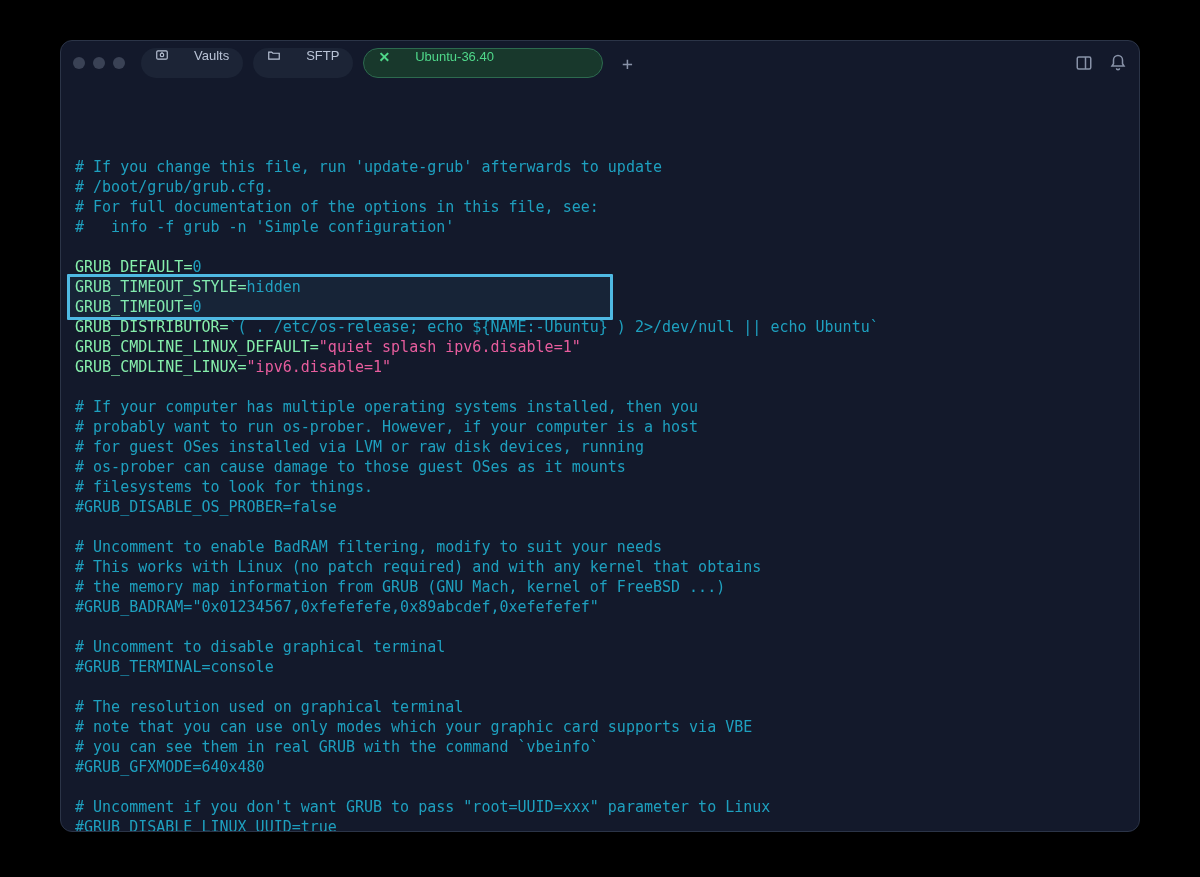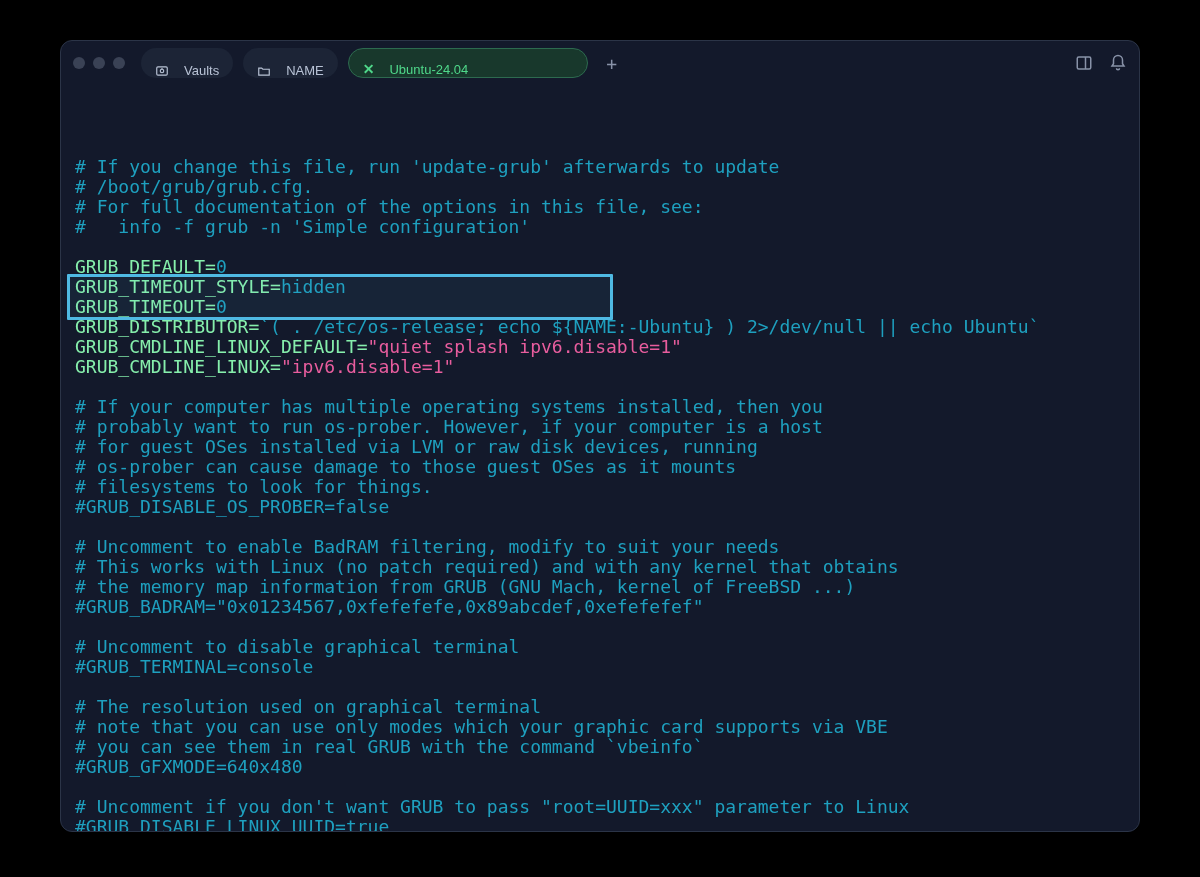--- a/index.html
+++ b/index.html
@@ -19,21 +19,21 @@
     display: flex; align-items: center;
     padding: 0 12px;
     gap: 10px;
   }
   .traffic { display: flex; gap: 8px; margin-right: 6px; }
   .traffic .dot {
     width: 12px; height: 12px; border-radius: 50%;
     background: #3a4255;
   }
   .pill {
-    display: flex; align-items: flex-end; gap: 15px;
+    display: flex; align-items: flex-start; gap: 25px;
     height: 30px; padding: 0 14px;
     border-radius: 15px;
     background: #1c2436;
     color: #b9c3d6;
     font-size: 13px;
     font-family: -apple-system, BlinkMacSystemFont, "Segoe UI", sans-serif;
     cursor: default;
   }
   .pill.tab-active {
     background: #18382c;
@@ -52,21 +52,21 @@
   }
   .titlebar-right {
     margin-left: auto; display: flex; gap: 16px; align-items: center;
     color: #8892a8;
   }
   .titlebar-right svg { width: 18px; height: 18px; }
 
   .editor {
     flex: 1;
     padding: 12px 14px 10px 14px;
-    font-size: 18px;
+    font-size: 15px;
     line-height: 20px;
     color: #cfd8e8;
     white-space: pre;
     overflow: hidden;
     position: relative;
   }
   .line { display: block; }
   .c-comment { color: #1ea0bf; } 
   .c-key { color: #86efac; }     
   .c-val { color: #1ea0bf; }     
@@ -96,26 +96,26 @@
           <circle cx="12" cy="12" r="3"></circle>
           <line x1="12" y1="9" x2="12" y2="7"></line>
       </svg>
       <span>Vaults</span>
     </div>
 
     <div class="pill">
       <svg viewBox="0 0 24 24" fill="none" stroke="currentColor" stroke-width="2">
         <path d="M3 7h5l2 2h11v10H3z"></path>
       </svg>
-      <span>NAME</span>
+      <span>SFTP</span>
     </div>
 
     <div class="pill tab-active">
       <span class="x">✕</span>
-      <span>Ubuntu-24.04</span>
+      <span>Ubuntu-36.40</span>
     </div>
 
     <div class="plus">+</div>
 
     <div class="titlebar-right">
       <svg viewBox="0 0 24 24" fill="none" stroke="currentColor" stroke-width="2">
         <rect x="3" y="4" width="18" height="16" rx="2"></rect>
           <line x1="14" y1="4" x2="14" y2="20"></line>
       </svg>
       <svg viewBox="0 0 24 24" fill="none" stroke="currentColor" stroke-width="2">

